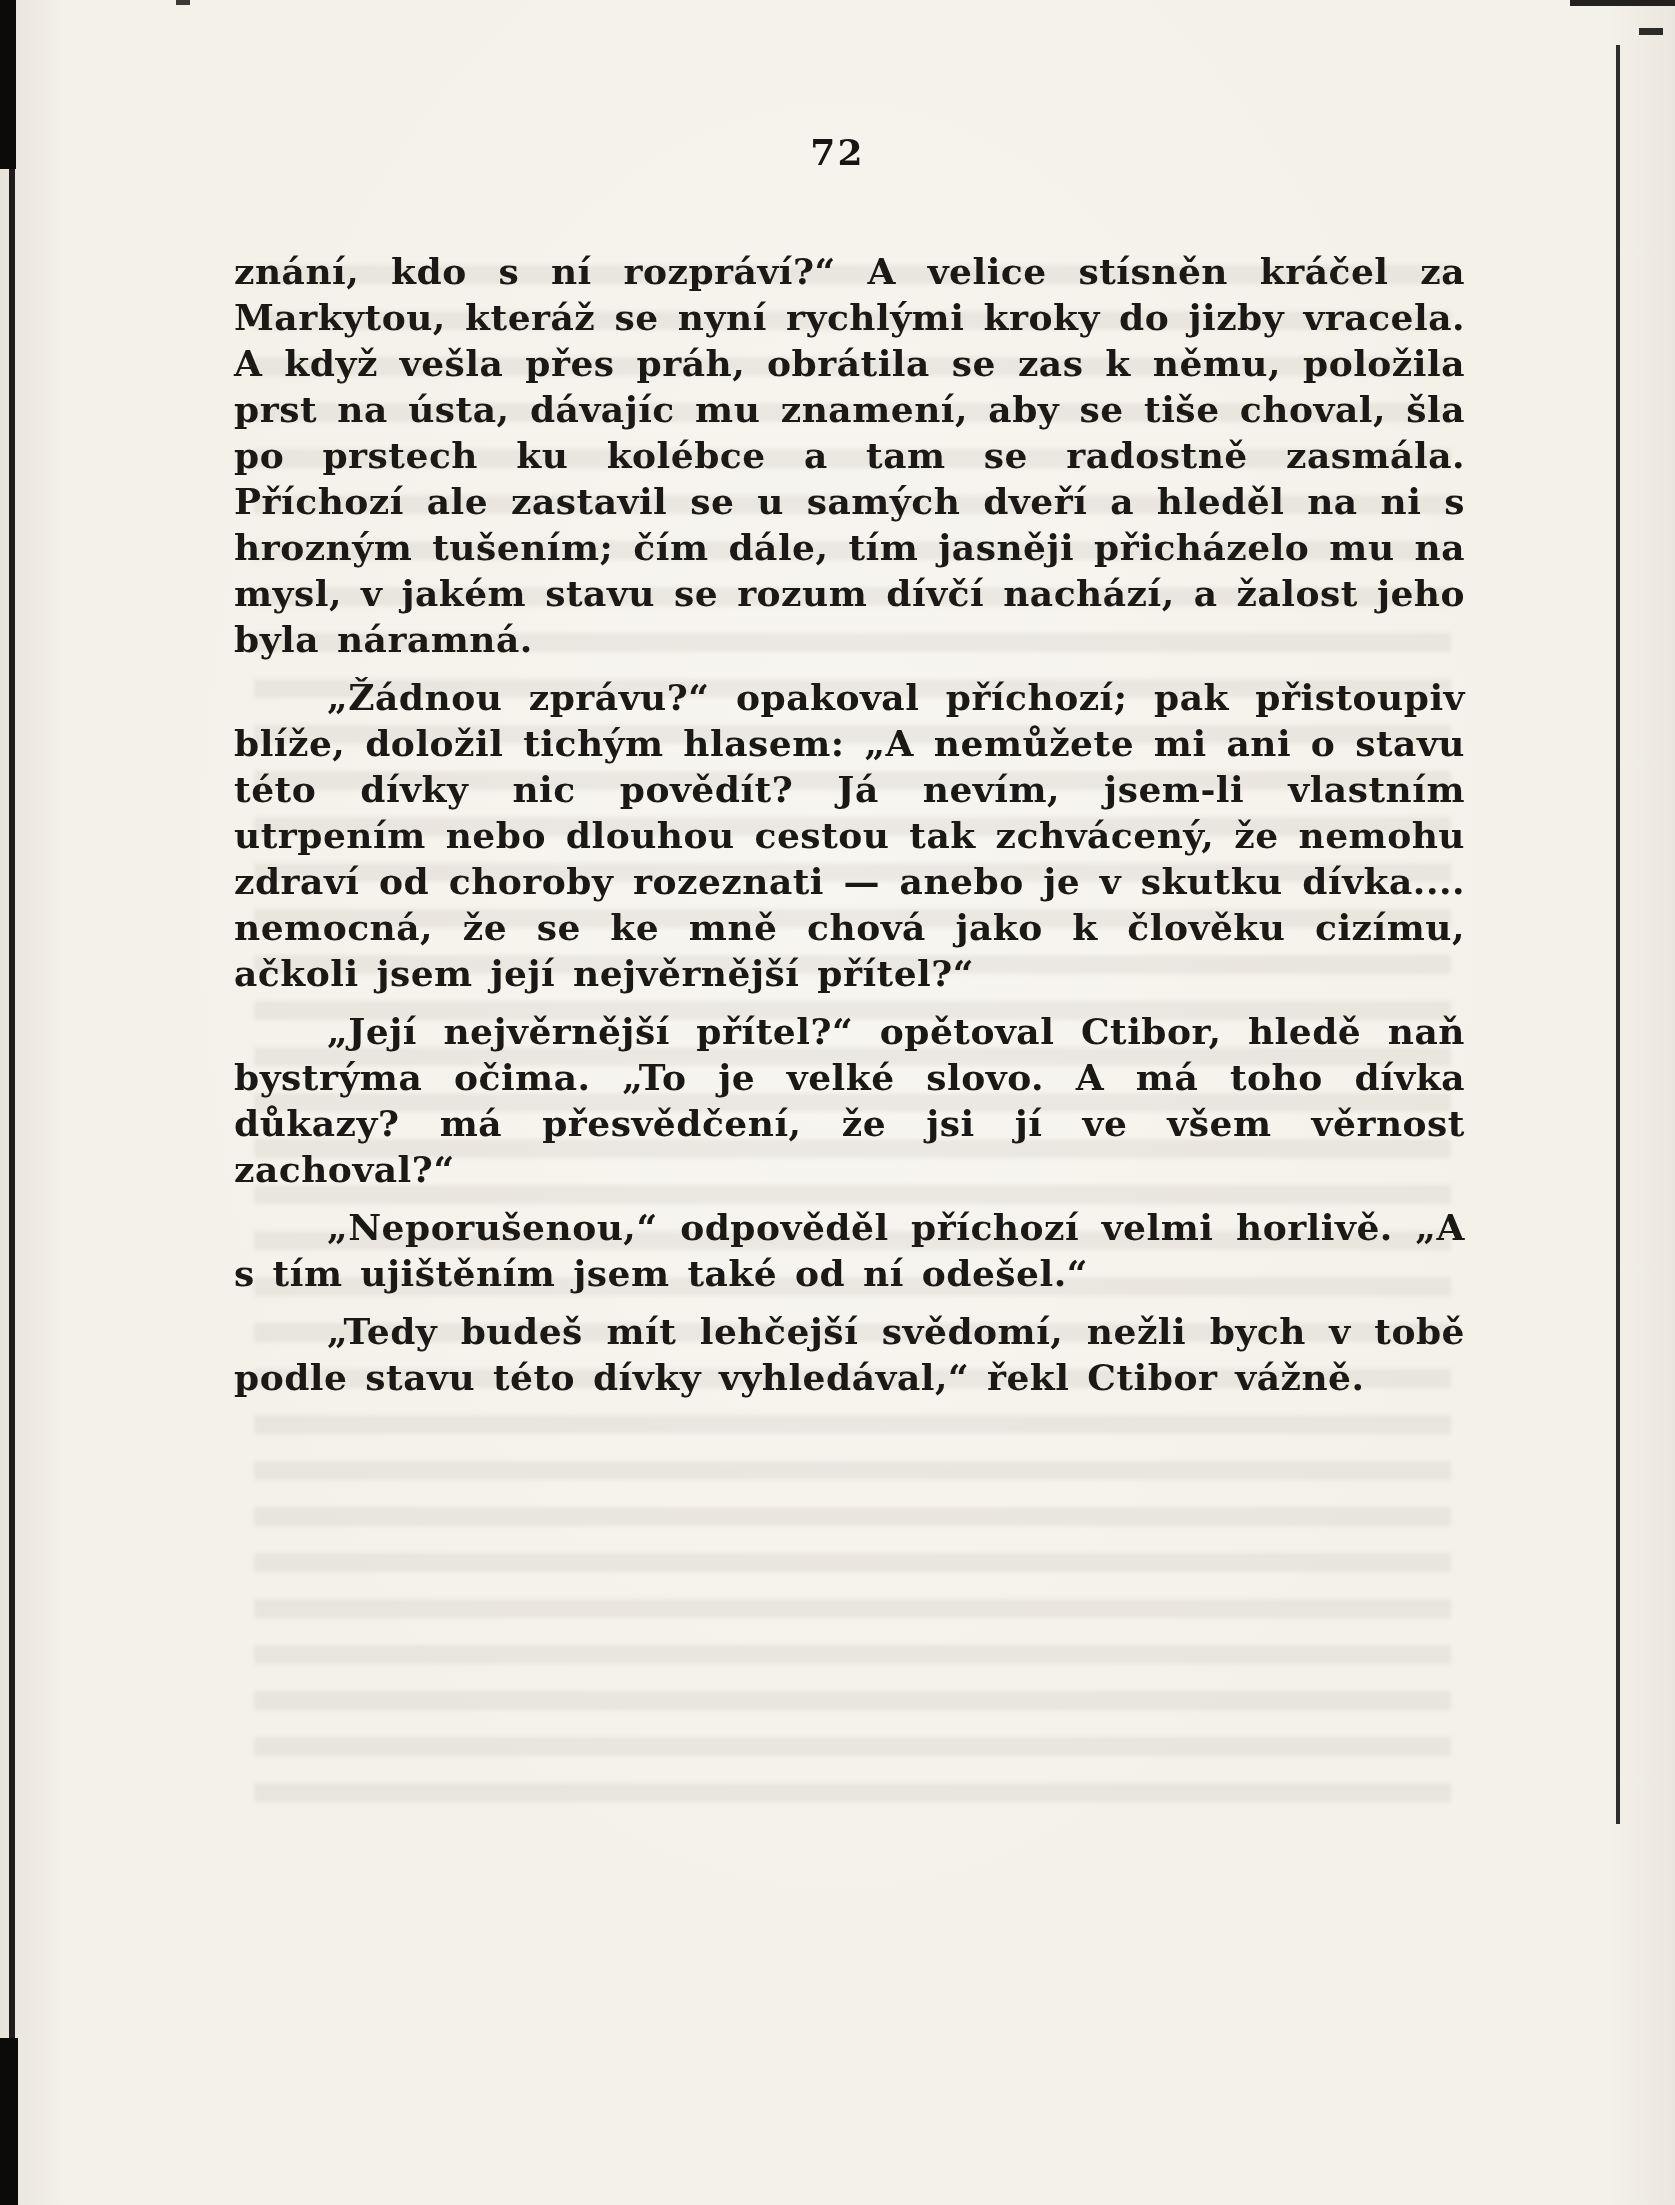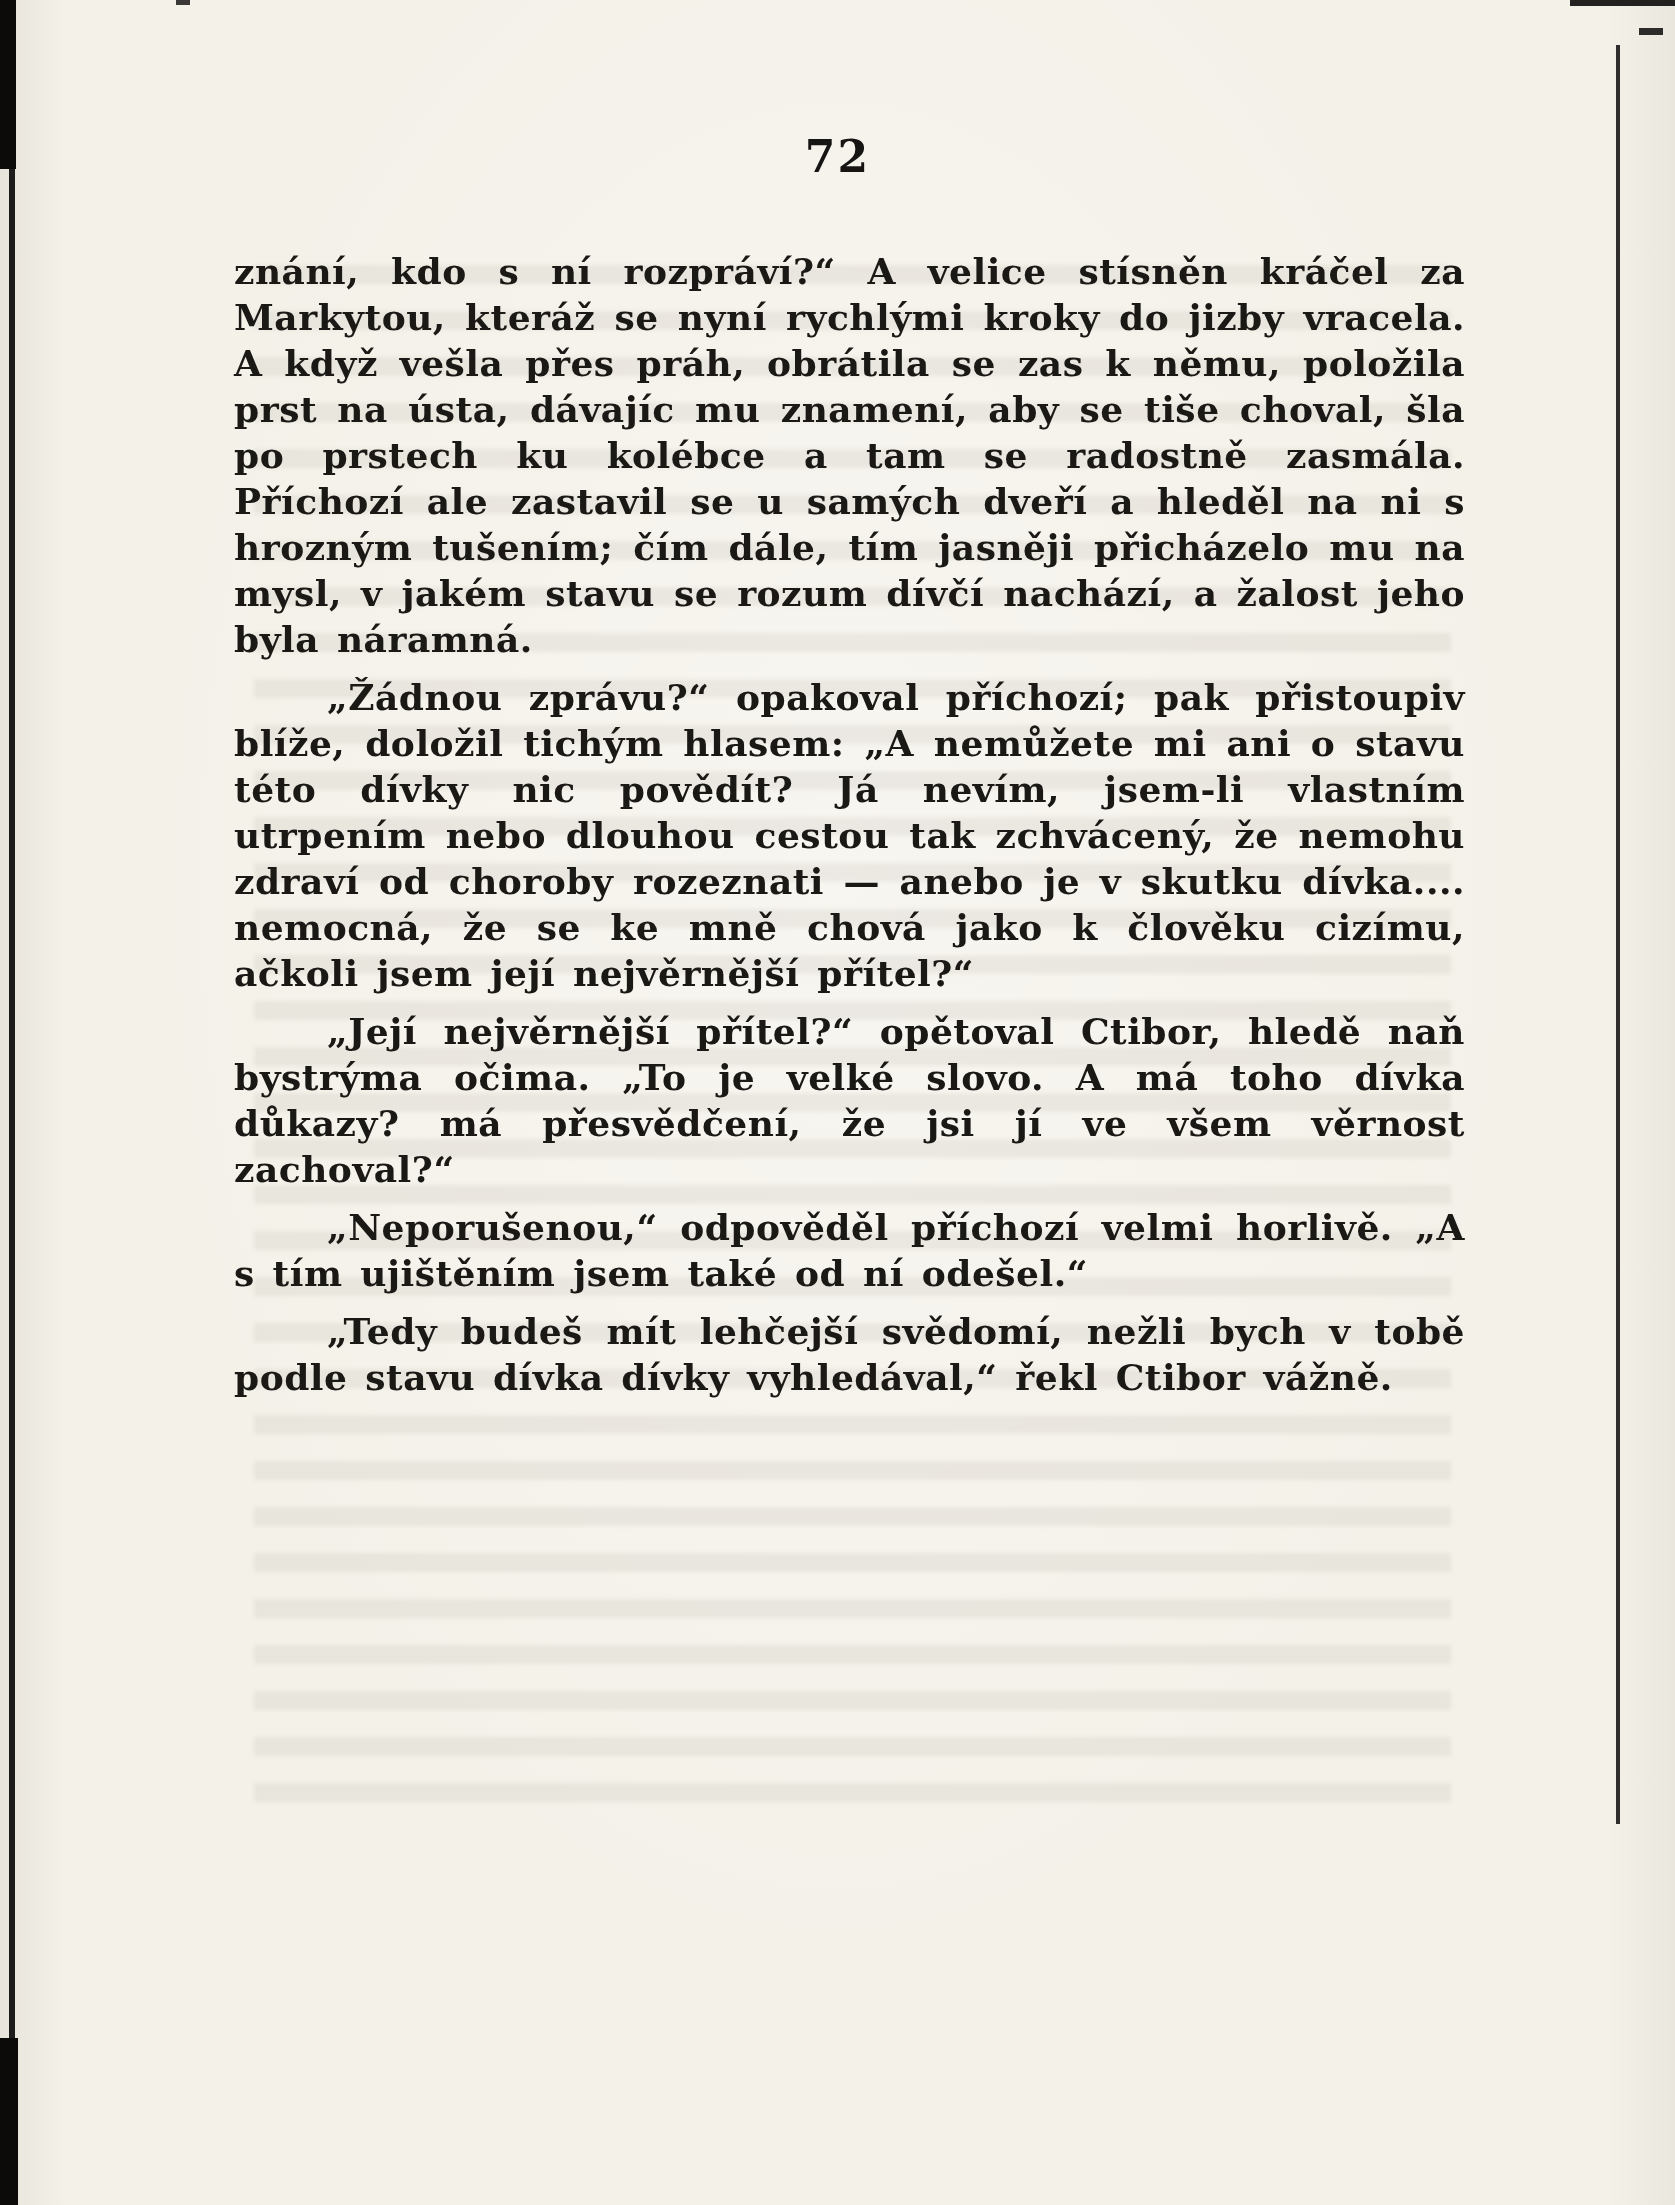--- a/index.html
+++ b/index.html
@@ -21,21 +21,21 @@
       radial-gradient(ellipse at 50% 40%, rgba(255,255,255,0.35) 0%, rgba(255,255,255,0) 60%),
       linear-gradient(to right, rgba(120,110,95,0.10) 0%, rgba(0,0,0,0) 4%, rgba(0,0,0,0) 96%, rgba(120,110,95,0.08) 100%),
       #f4f1e9;
   }
   .page-number {
     position: absolute;
     top: 131px;
     left: 0;
     width: 100%;
     text-align: center;
-    font-size: 44px;
+    font-size: 36px;
     font-weight: 700;
     letter-spacing: 2.1px;
     color: #171513;
     z-index: 3;
   }
   .text-block {
     position: absolute;
     top: 236px;
     left: 222px;
     width: 1255px;
@@ -93,21 +93,21 @@
 
   <div class="bleed"></div>
 
   <div class="page-number">72</div>
 
   <div class="text-block">
     <p class="no-indent">znání, kdo s ní rozpráví?“ A velice stísněn kráčel za Markytou, kteráž se nyní rychlými kroky do jizby vracela. A když vešla přes práh, obrátila se zas k němu, položila prst na ústa, dávajíc mu znamení, aby se tiše choval, šla po prstech ku kolébce a tam se radostně zasmála. Příchozí ale zastavil se u samých dveří a hleděl na ni s hrozným tušením; čím dále, tím jasněji přicházelo mu na mysl, v jakém stavu se rozum dívčí nachází, a žalost jeho byla náramná.</p>
     <p>„Žádnou zprávu?“ opakoval příchozí; pak přistoupiv blíže, doložil tichým hlasem: „A nemůžete mi ani o stavu této dívky nic povědít? Já nevím, jsem-li vlastním utrpením nebo dlouhou cestou tak zchvácený, že nemohu zdraví od choroby rozeznati — anebo je v skutku dívka.... nemocná, že se ke mně chová jako k člověku cizímu, ačkoli jsem její nejvěrnější přítel?“</p>
     <p>„Její nejvěrnější přítel?“ opětoval Ctibor, hledě naň bystrýma očima. „To je velké slovo. A má toho dívka důkazy? má přesvědčení, že jsi jí ve všem věrnost zachoval?“</p>
     <p>„Neporušenou,“ odpověděl příchozí velmi horlivě. „A s tím ujištěním jsem také od ní odešel.“</p>
-    <p>„Tedy budeš mít lehčejší svědomí, nežli bych v tobě podle stavu dívka dívky vyhledával,“ řekl Ctibor vážně.</p>
+    <p>„Tedy budeš mít lehčejší svědomí, nežli bych v tobě podle stavu této dívky vyhledával,“ řekl Ctibor vážně.</p>
   </div>
 
   <div class="artifact left-edge-line"></div>
   <div class="artifact top-left-wedge"></div>
   <div class="artifact bottom-left-mark"></div>
   <div class="artifact right-edge-line"></div>
   <div class="artifact top-right-streak"></div>
   <div class="artifact top-right-dash"></div>
   <div class="artifact top-left-dot"></div>
 

